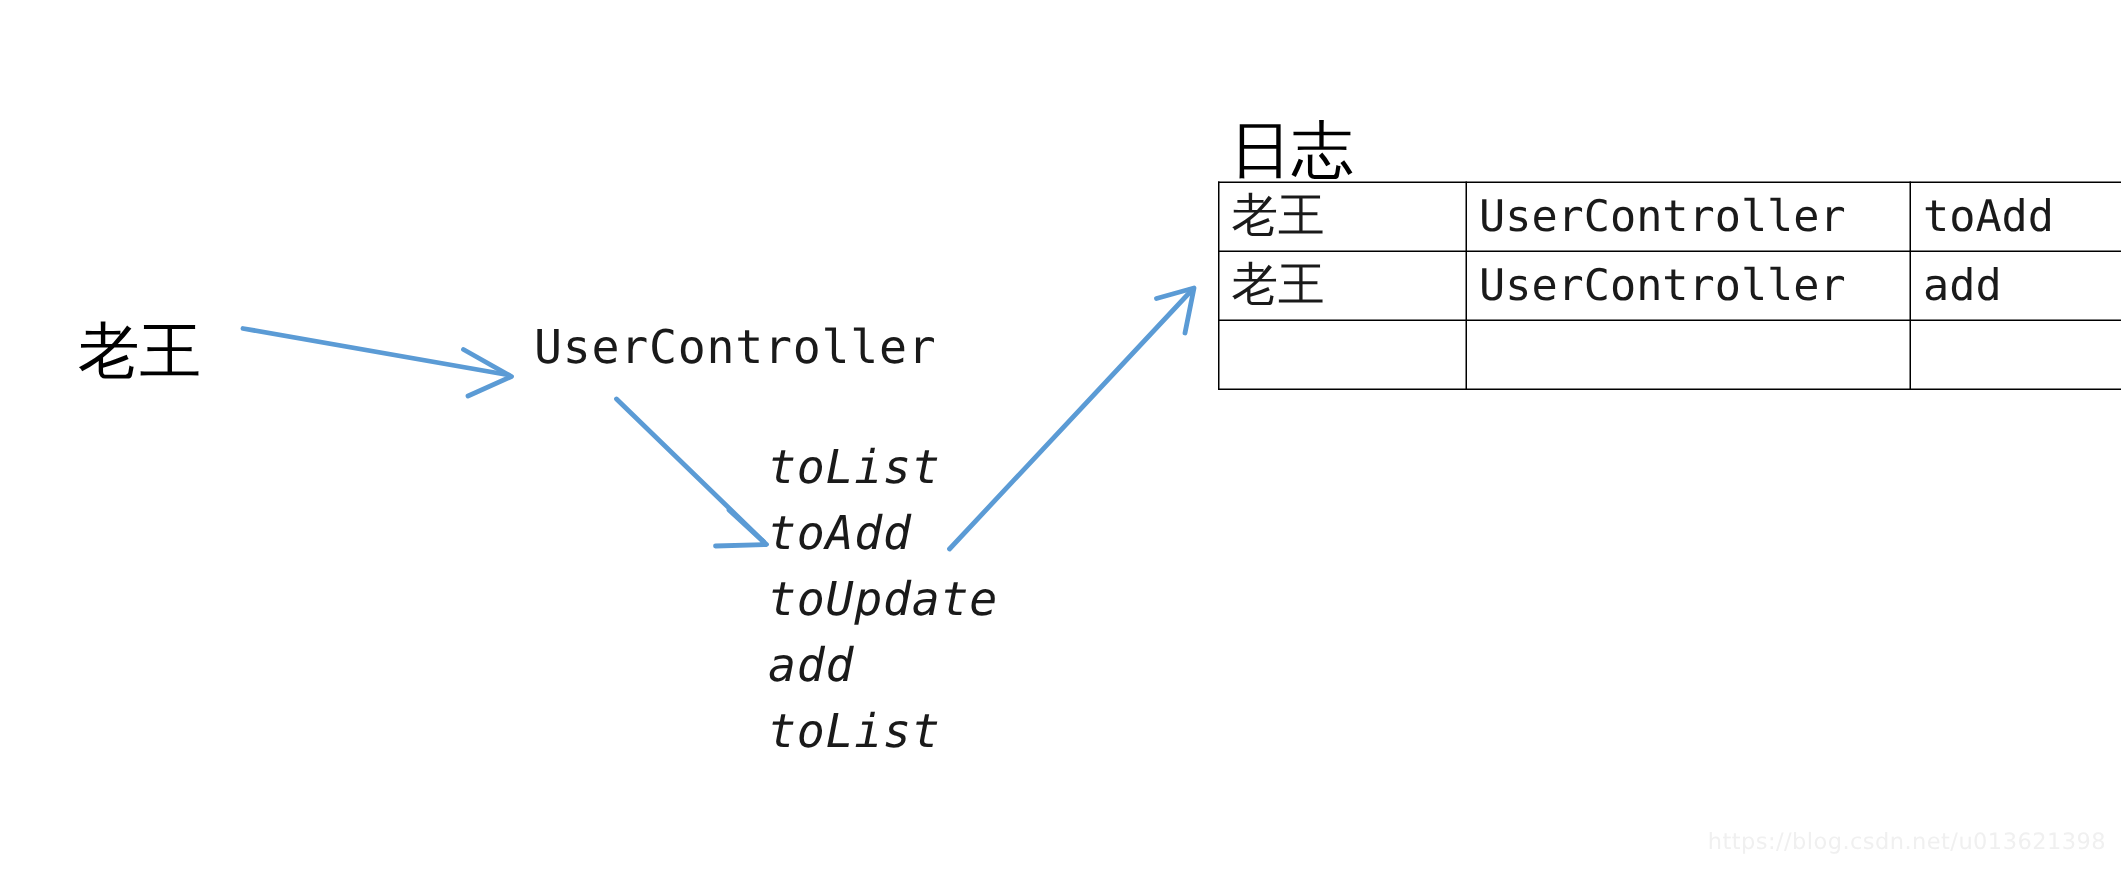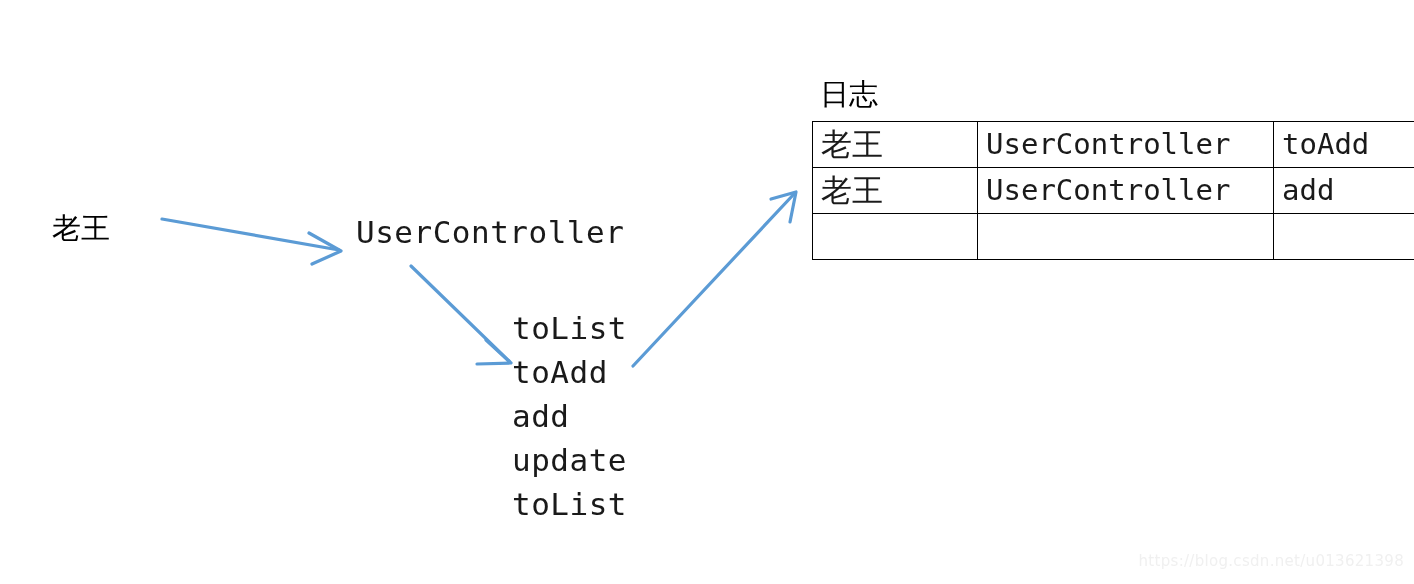--- a/index.html
+++ b/index.html
@@ -15,21 +15,21 @@
     width: 1414px;
     height: 584px;
     background: #ffffff;
     overflow: hidden;
   }
   .abs { position: absolute; }
 
   
   .cjk-label {
     font-family: "DejaVu Serif", serif;
-    font-size: 29px;
+    font-size: 41px;
     line-height: 1;
     color: #000000;
     white-space: nowrap;
   }
   .mono-label {
     font-family: "DejaVu Sans Mono", monospace;
     font-size: 31px;
     line-height: 1;
     color: #1a1a1a;
     white-space: nowrap;
@@ -99,25 +99,25 @@
 </style>
 </head>
 <body>
 
 <div id="canvas">
 
   <div class="abs cjk-label" style="left:52px; top:214px;">老王</div>
 
   <div class="abs mono-label" style="left:356px; top:217px;">UserController</div>
 
-  <div class="abs" id="method-list" style="left:512px; top:306px;">
+  <div class="abs" id="method-list" style="left:512px; top:290px;font-style:italic;">
     <div class="method-item">toList</div>
     <div class="method-item">toAdd</div>
+    <div class="method-item">toUpdate</div>
     <div class="method-item">add</div>
-    <div class="method-item">update</div>
     <div class="method-item">toList</div>
   </div>
 
   <svg id="arrow-layer" viewBox="0 0 1414 584">
     <g stroke="#5B9BD5" stroke-width="3.2" fill="none" stroke-linecap="round" stroke-linejoin="round">
 
       <g>
         <line x1="162" y1="219" x2="339" y2="250"></line>
         <polyline points="309,233 341,251 312,264"></polyline>
       </g>

